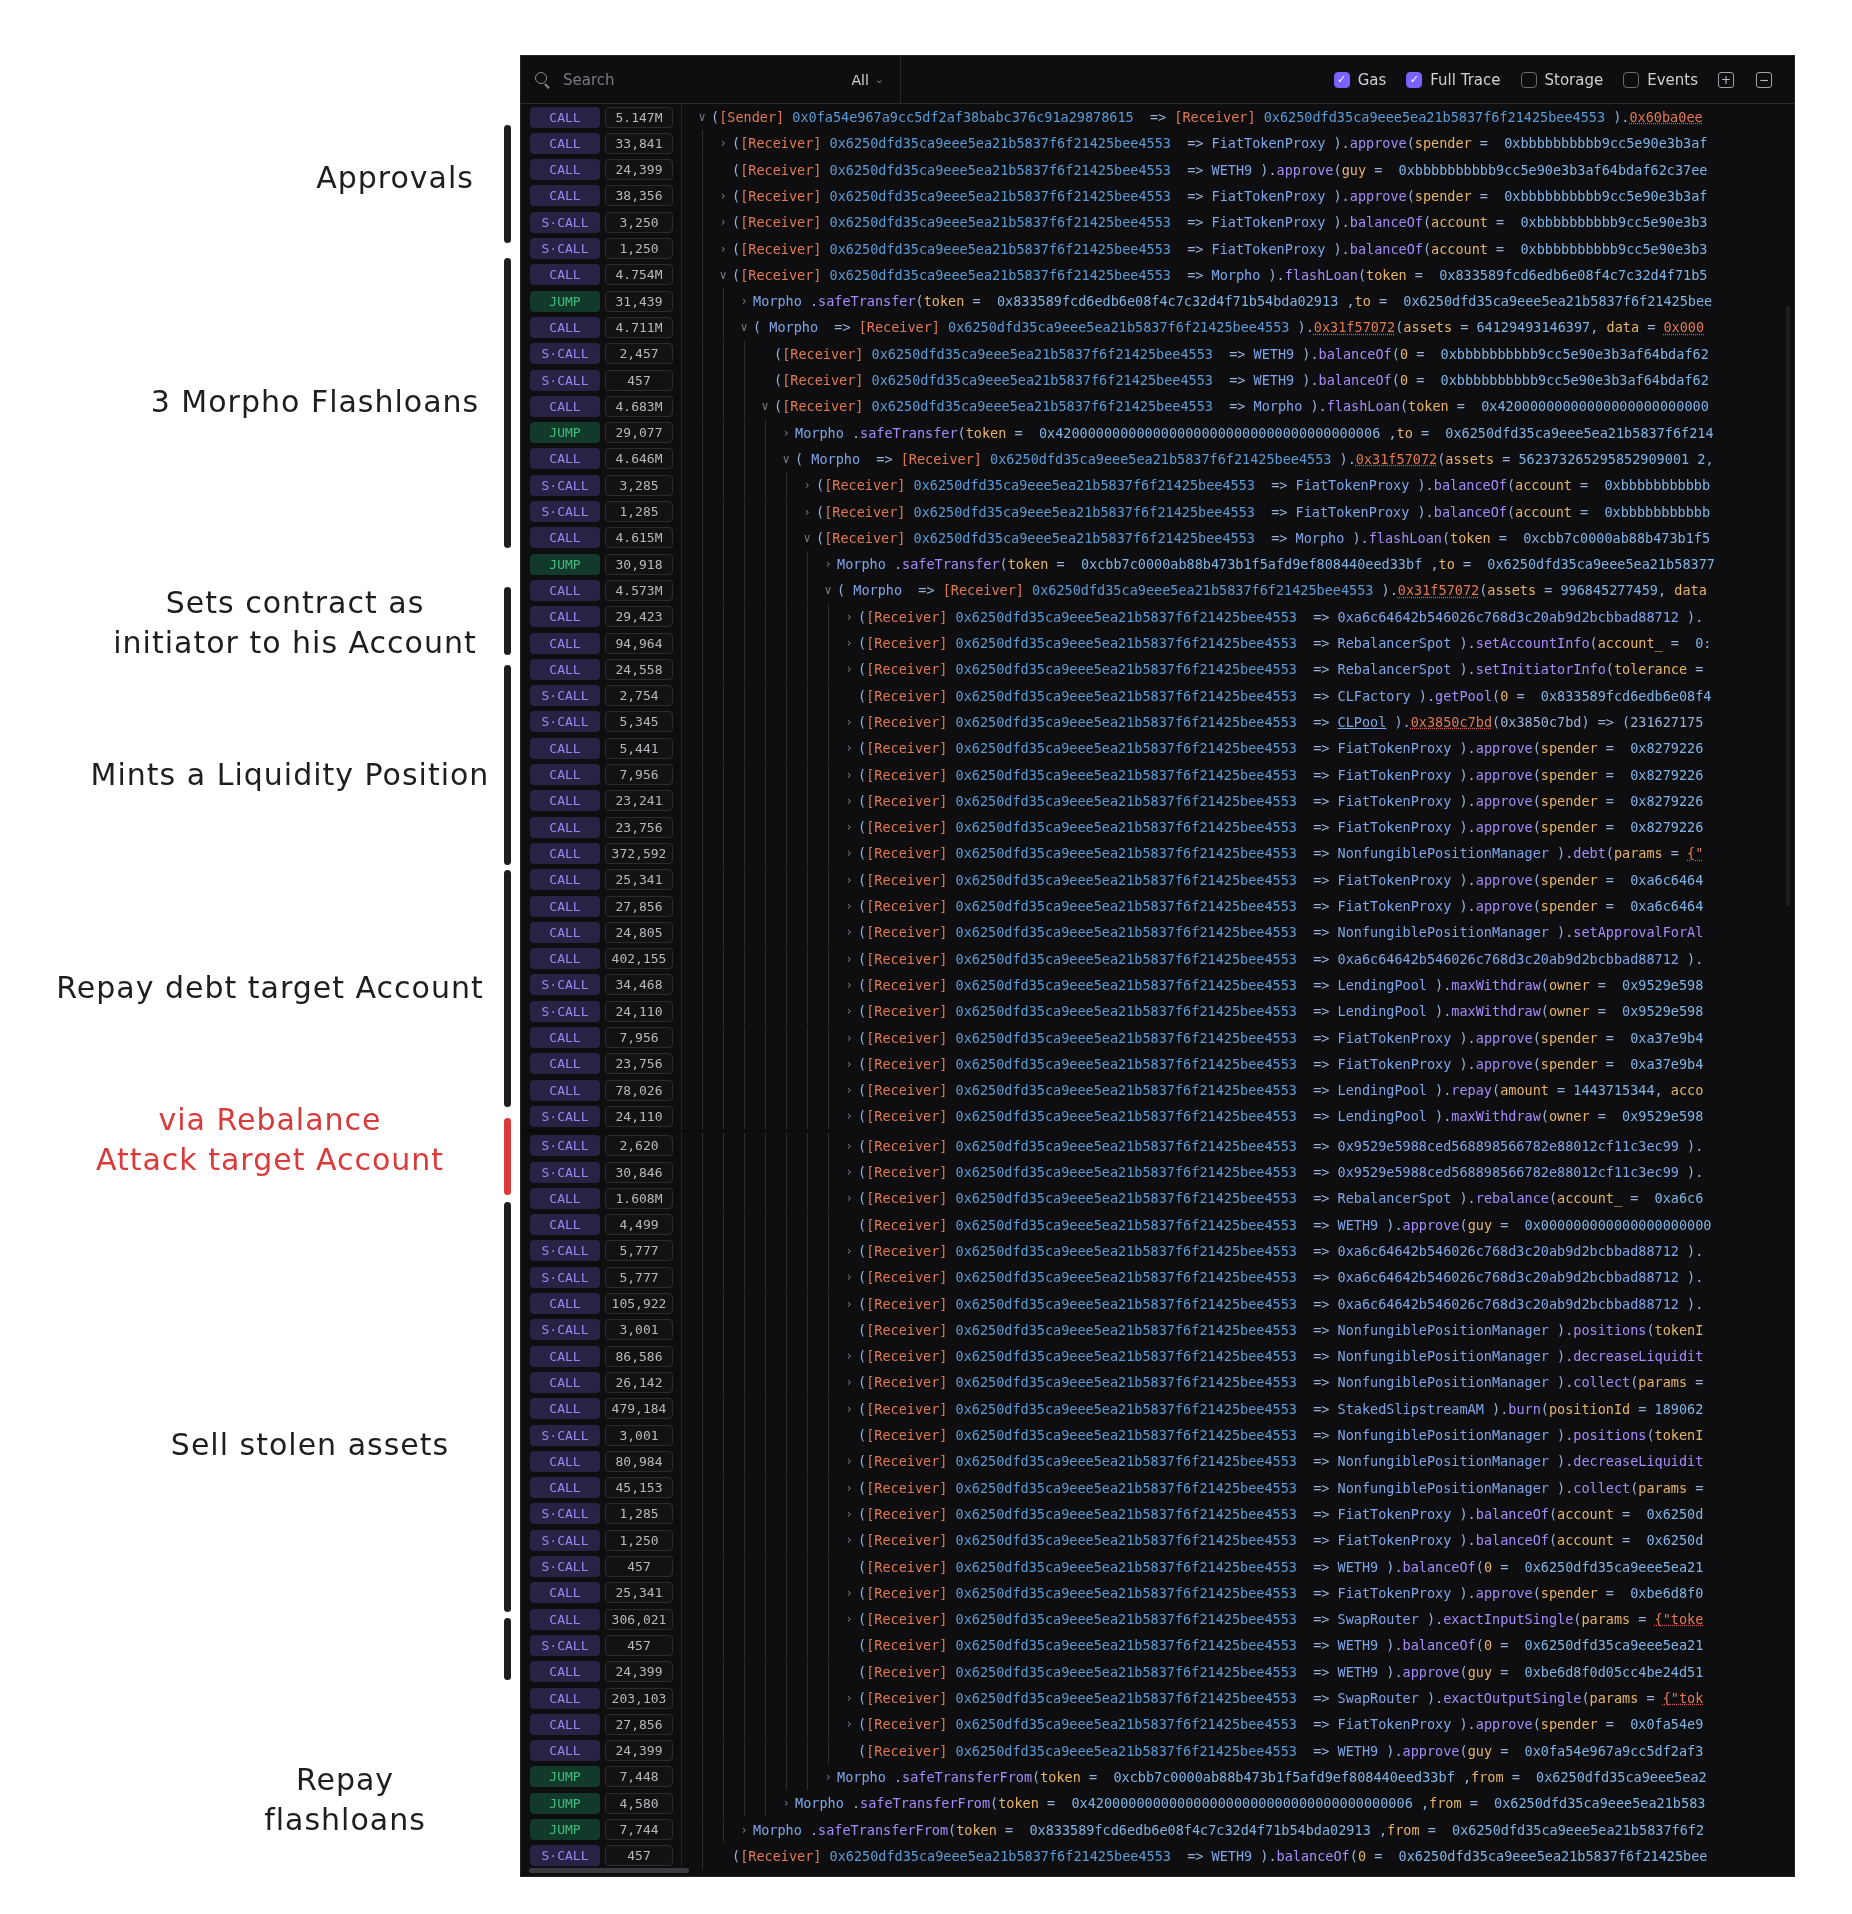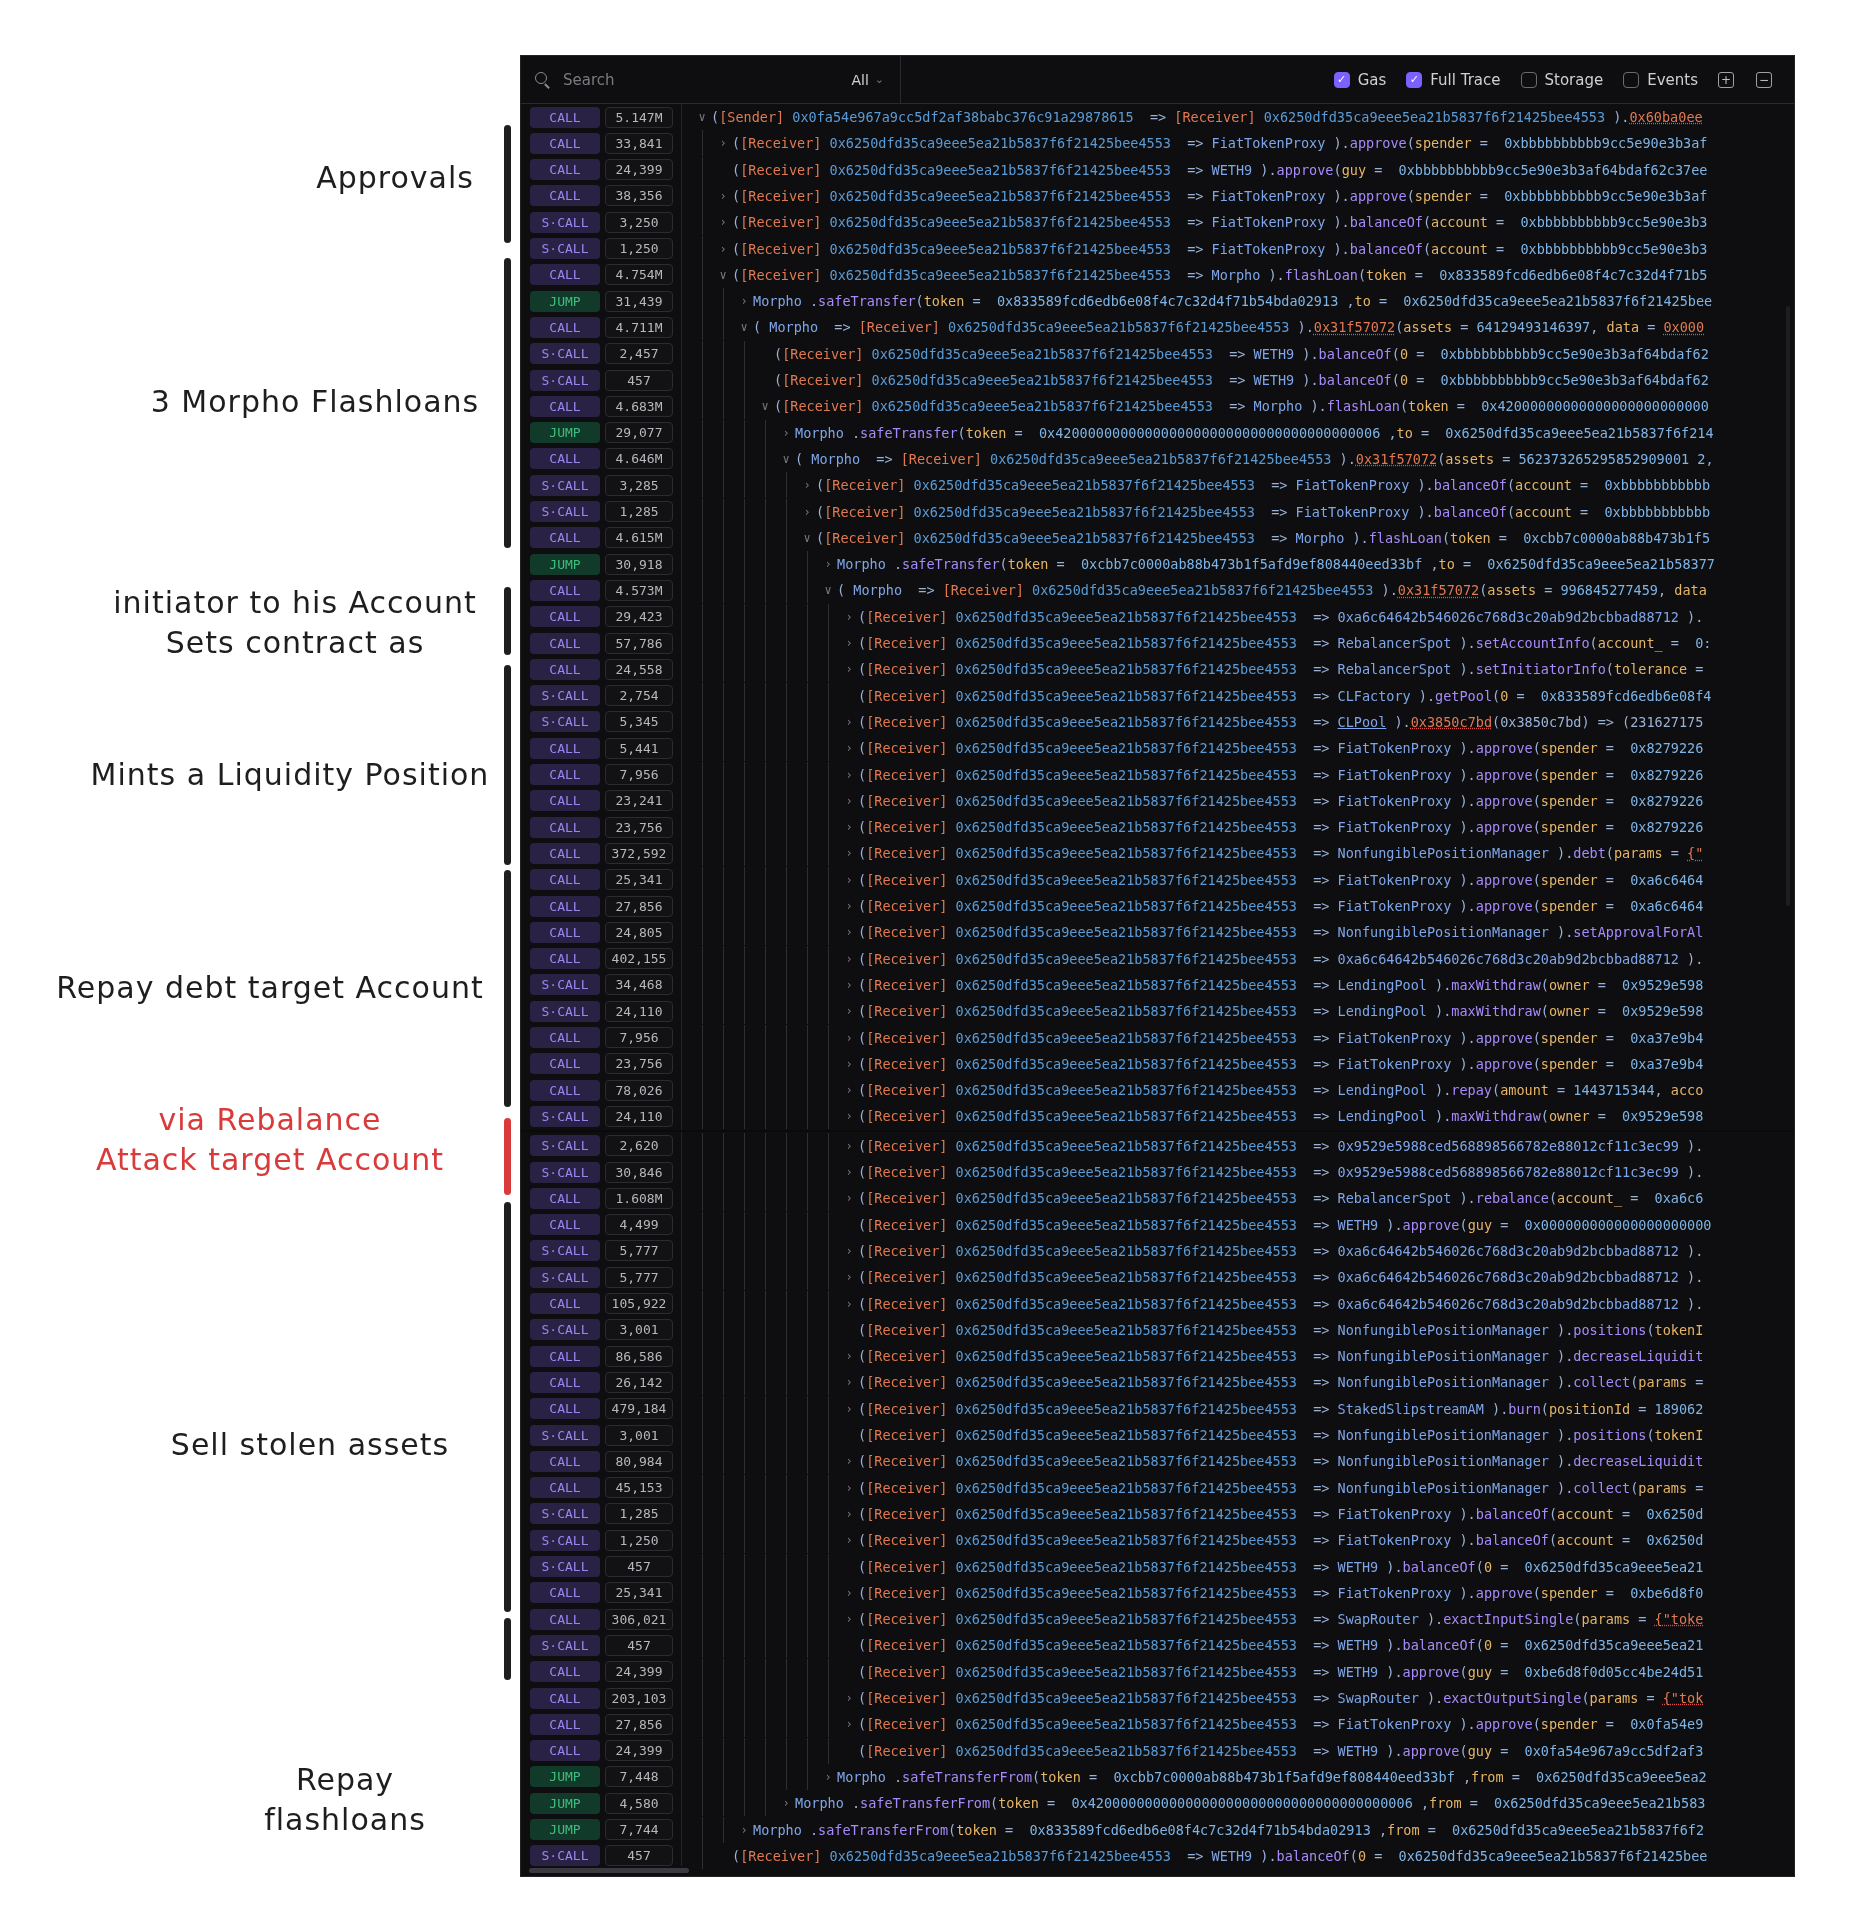--- a/index.html
+++ b/index.html
@@ -53,22 +53,22 @@
 </style>
 </head>
 <body>
 
 <div id="annotations">
     <div class="annot" style="left: 300px; top: 158px; width: 190px;">Approvals</div>
     <div class="bracket" style="left: 504px; top: 125px; height: 118px;"></div>
     <div class="annot" style="left: 140px; top: 382px; width: 350px;">3 Morpho Flashloans</div>
     <div class="bracket" style="left: 504px; top: 258px; height: 290px;"></div>
     <div class="annot" style="left: 100px; top: 583px; width: 390px;">
+      <div>Sets contract as</div>
       <div>initiator to his Account</div>
-      <div>Sets contract as</div>
     </div>
     <div class="bracket" style="left: 504px; top: 587px; height: 68px;"></div>
     <div class="annot" style="left: 90px; top: 755px; width: 400px;">Mints a Liquidity Position</div>
     <div class="bracket" style="left: 504px; top: 665px; height: 200px;"></div>
     <div class="annot" style="left: 50px; top: 968px; width: 440px;">Repay debt target Account</div>
     <div class="bracket" style="left: 504px; top: 870px; height: 237px;"></div>
     <div class="annot red" style="left: 80px; top: 1100px; width: 380px;">
       <div>via Rebalance</div>
       <div>Attack target Account</div>
     </div>
@@ -527,21 +527,21 @@
           <span class="c-punc" style="white-space: pre;">(</span>
           <span class="c-role" style="white-space: pre;">[Receiver]</span>
           <span class="c-addr" style="white-space: pre;"> 0x6250dfd35ca9eee5ea21b5837f6f21425bee4553 </span>
           <span class="c-arrow" style="white-space: pre;"> =&gt; </span>
           <span class="c-contract" style="white-space: pre;">0xa6c64642b546026c768d3c20ab9d2bcbbad88712</span>
           <span class="c-punc" style="white-space: pre;"> ).</span>
         </div>
       </div>
       <div class="row" style="top: 526px;">
         <span class="badge">CALL</span>
-        <span class="gas">57,786</span>
+        <span class="gas">94,964</span>
         <span class="guide" style="left: 181px;"></span>
         <span class="guide" style="left: 202px;"></span>
         <span class="guide" style="left: 223px;"></span>
         <span class="guide" style="left: 244px;"></span>
         <span class="guide" style="left: 265px;"></span>
         <span class="guide" style="left: 286px;"></span>
         <span class="guide" style="left: 307px;"></span>
         <div class="tree" style="left: 319px;">
           <span class="tog">›</span>
           <span class="c-punc" style="white-space: pre;">(</span>

